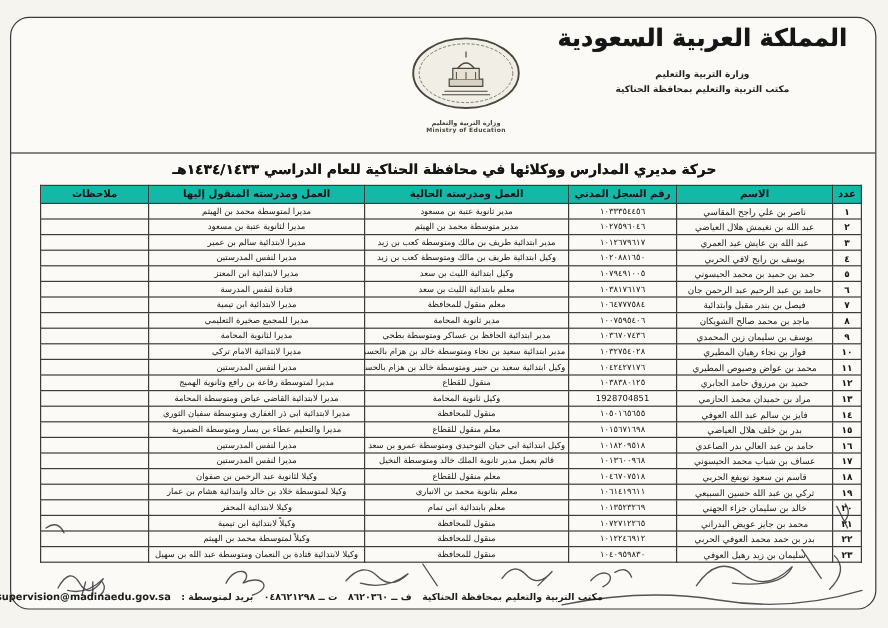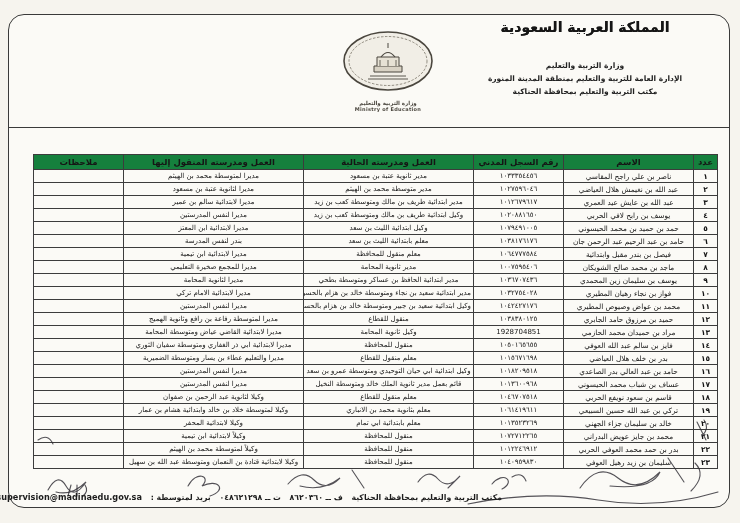--- a/index.html
+++ b/index.html
@@ -19,23 +19,23 @@
   .divider{
     position:absolute;left:8px;top:127px;width:721px;height:0;
     border-top:1px solid #3a3a3a;
   }
   
   .letterhead{
     position:absolute;left:435px;top:19px;width:300px;
     text-align:center;direction:rtl;
   }
   .kingdom{
-    font-size:14px;font-weight:bold;letter-spacing:.5px;
+    font-size:20px;font-weight:bold;letter-spacing:.5px;
     text-shadow:0 0 .6px #222;
-    margin-bottom:24px;
+    margin-bottom:12px;
   }
   .lh-line{font-size:7.5px;font-weight:bold;line-height:13px;color:#222;}
   
   .emblem{position:absolute;left:338px;top:30px;width:100px;text-align:center;}
   .emb-cap{font-size:5.5px;font-weight:bold;color:#4a463e;line-height:6px;}
   .emb-cap.en{font-size:5px;letter-spacing:.3px;}
   
   .doc-title{
     position:absolute;left:0;top:134px;width:740px;
     text-align:center;font-size:11.5px;font-weight:bold;direction:rtl;
@@ -47,21 +47,21 @@
     border-collapse:collapse;table-layout:fixed;
     direction:rtl;
   }
   table.mv th,table.mv td{
     border:1px solid #3c3c3c;
     padding:0 2px;margin:0;
     text-align:center;vertical-align:middle;
     white-space:nowrap;overflow:hidden;
   }
   table.mv th{
-    height:14px;font-size:8.5px;font-weight:bold;background:#15803d;
+    height:14px;font-size:8.5px;font-weight:bold;background:#14b8a6;
   }
   table.mv td{height:12px;font-size:7px;line-height:11px;}
   table.mv td.c-name{font-size:7.3px;text-align:center;}
   table.mv td.c-num{font-size:7.5px;font-weight:bold;}
   
   .sig-layer{position:absolute;left:0;top:408px;width:740px;height:105px;pointer-events:none;}
   .sig-layer path{stroke:#2e2c33;stroke-width:1.1;fill:none;stroke-linecap:round;opacity:.82;}
   
   .footer{
     position:absolute;left:105px;top:492px;width:400px;
@@ -92,26 +92,26 @@
       <line x1="56" y1="30" x2="56" y2="36" stroke="#4a463e" stroke-width="0.8"></line>
       <path d="M30 46 h36 M28 49 h40" stroke="#4a463e" stroke-width="0.9"></path>
     </svg>
     <div class="emb-cap">وزارة التربية والتعليم</div>
     <div class="emb-cap en">Ministry of Education</div>
   </div>
 
   <div class="letterhead">
     <div class="kingdom">المملكة العربية السعودية</div>
     <div class="lh-line">وزارة التربية والتعليم</div>
-    <div class="lh-line">الإدارة العامة للتربية والتعليم بمنطقة المدينة المنورة</div>
     <div class="lh-line">مكتب التربية والتعليم بمحافظة الحناكية</div>
   </div>
 
   <div class="divider"></div>
 
+  <div class="doc-title">حركة مديري المدارس ووكلائها في محافظة الحناكية للعام الدراسي ١٤٣٤/١٤٣٣هـ</div>
 
   <table class="mv">
     <colgroup>
       <col style="width:24px">
         <col style="width:130px">
         <col style="width:90px">
       <col style="width:170px">
         <col style="width:180px">
         <col style="width:90px">
     </colgroup>
@@ -164,21 +164,21 @@
           <td>١٠٧٩٤٩١٠٠٥</td>
           <td>وكيل ابتدائية الليث بن سعد</td>
           <td>مديرا لابتدائية ابن المعتز</td>
           <td></td>
         </tr>
         <tr>
           <td class="c-num">٦</td>
           <td class="c-name">حامد بن عبد الرحيم عبد الرحمن جان</td>
           <td>١٠٣٨١٧٦١٧٦</td>
           <td>معلم بابتدائية الليث بن سعد</td>
-          <td>بندر لنفس المدرسة</td>
+          <td>قتادة لنفس المدرسة</td>
           <td></td>
         </tr>
         <tr>
           <td class="c-num">٧</td>
           <td class="c-name">فيصل بن بندر مقبل وابتدائية</td>
           <td>١٠٦٤٧٧٧٥٨٤</td>
           <td>معلم منقول للمحافظة</td>
           <td>مديرا لابتدائية ابن تيمية</td>
           <td></td>
         </tr>

